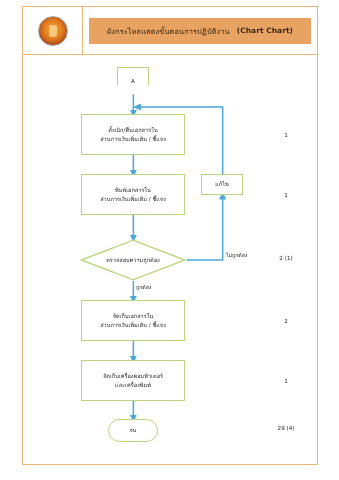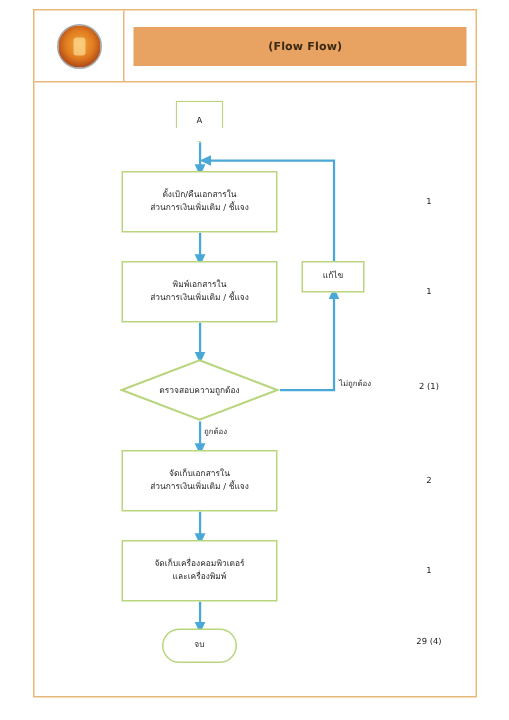--- a/index.html
+++ b/index.html
@@ -177,21 +177,22 @@
 <body>
 
 <div id="page">
 
   <div id="header">
     <div id="logo-cell">
       <div class="emblem"></div>
     </div>
     <div id="title-cell">
       <div id="title-band">
-        <span class="en">(Flow Flow)</span>
+        <span>ผังกระไหลแสดงขั้นตอนการปฏิบัติงาน</span>
+        <span class="en">(Chart Chart)</span>
       </div>
     </div>
   </div>
 
   <div id="canvas">
 
     <svg id="wires" viewBox="0 0 293 409" preserveAspectRatio="none">
       <defs>
         <marker id="ah" markerWidth="6" markerHeight="6" refX="3" refY="3" orient="auto" markerUnits="strokeWidth">
           <path d="M0,0.6 L5.2,3 L0,5.4 z" fill="#4aa8d8"></path>

